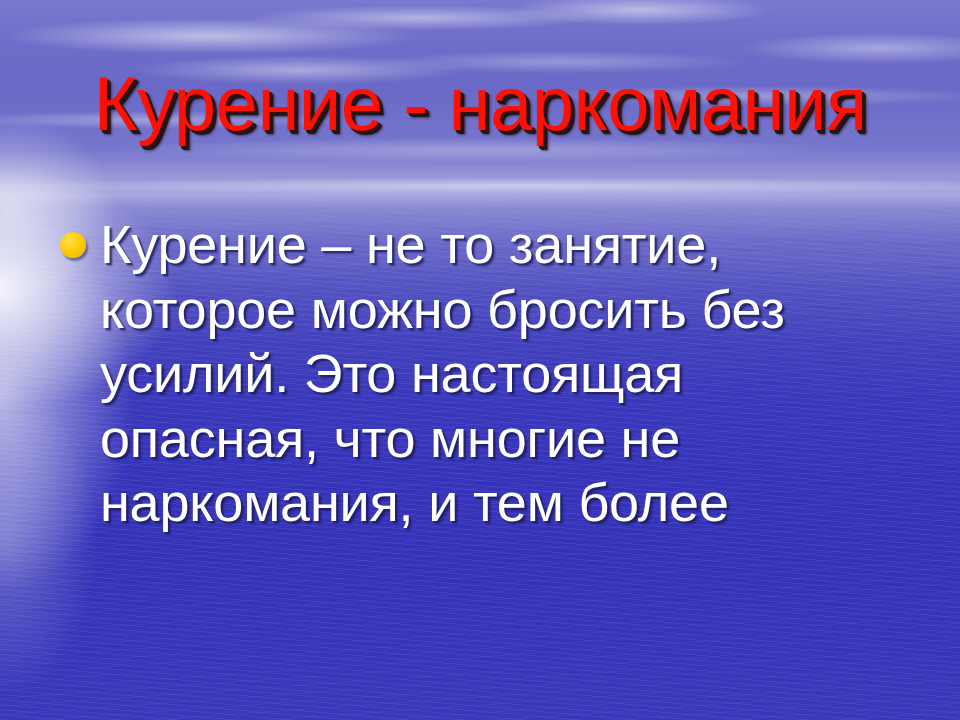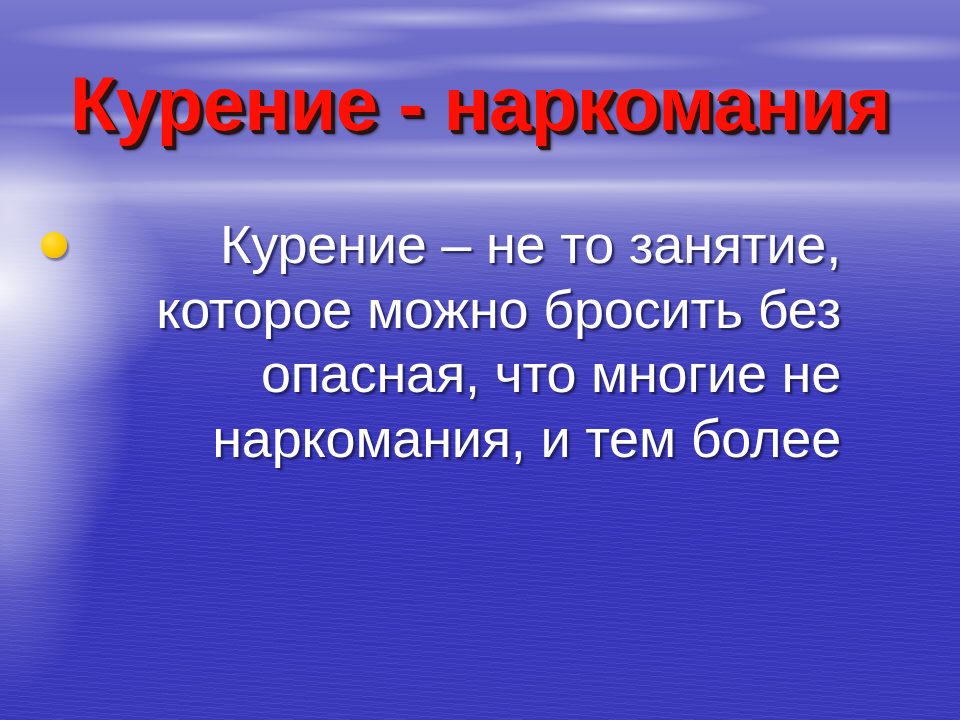--- a/index.html
+++ b/index.html
@@ -84,39 +84,38 @@
   }
 
   
   #title {
     position: absolute;
     left: 0;
     top: 58px;
     width: 960px;
     text-align: center;
     font-size: 76px;
-    font-weight: 700;
+    font-weight: 400;
     line-height: 92px;
     letter-spacing: -0.5px;
     color: #ff1005;
     text-shadow:
        2px 2px 0 #2a1410,
        3px 3px 0 #2a1410,
        4px 4px 1px rgba(20,8,6,.85),
        5px 5px 3px rgba(20,8,6,.45);
     white-space: nowrap;
   }
 
   
   #body-block {
     position: absolute;
-    left: 41px;
+    left: 60px;
     top: 212px;
     width: 800px;
-    text-align: right;
   }
   .bullet-row {
     display: flex;
     align-items: flex-start;
   }
   #bullet-marker {
     flex: 0 0 auto;
     width: 26px;
     height: 26px;
     margin-top: 20px;
@@ -149,19 +148,20 @@
   <div class="bg-layer bg-glow"></div>
 
   <div id="title">Курение - наркомания</div>
 
   <div id="body-block">
     <div class="bullet-row">
       <span id="bullet-marker"></span>
       <div id="bullet-text">
         <span class="ln">Курение – не то занятие,</span>
         <span class="ln">которое можно бросить без</span>
+        <span class="ln">усилий. Это настоящая</span>
         <span class="ln">опасная, что многие не</span>
         <span class="ln">наркомания, и тем более</span>
       </div>
     </div>
   </div>
 
 </div>
 
 </body></html>

